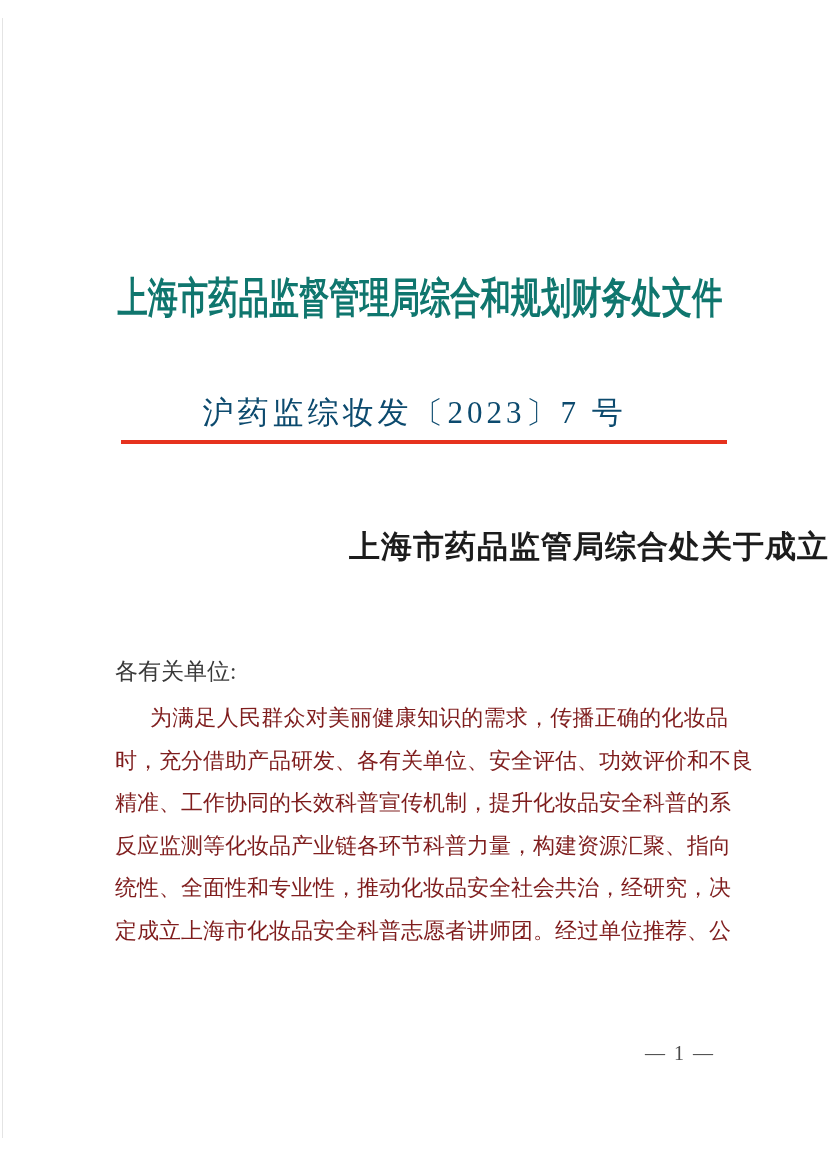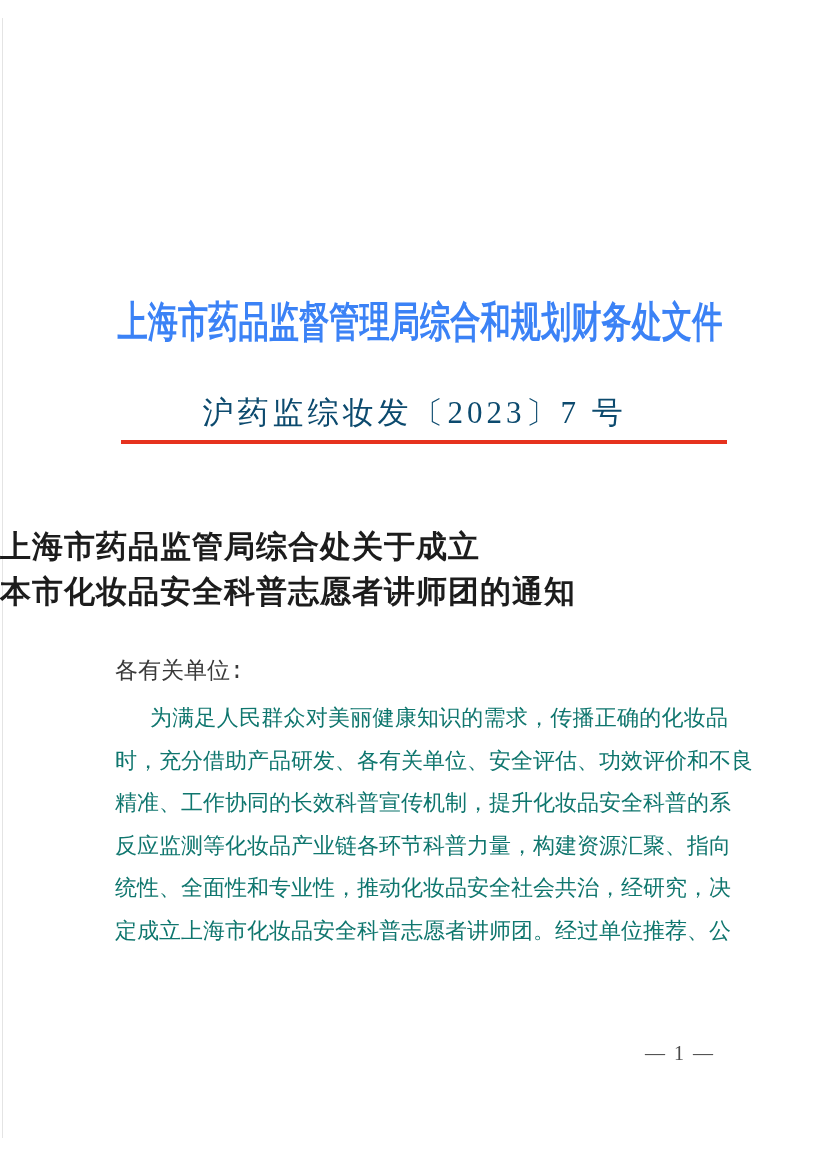--- a/index.html
+++ b/index.html
@@ -18,26 +18,25 @@
     position: absolute;
     left: 2px; top: 18px;
     width: 1px; height: 1120px;
     background: #e4e4e4;
   }
   .red-header {
     position: absolute;
     top: 272px; left: 0;
     width: 100%;
     text-align: center;
-    color: #3b82f6;
+    color: #0f766e;
     font-weight: bold;
     font-size: 42px;
     line-height: 52px;
     white-space: nowrap;
-    margin-top: 24px;
   }
   .red-header .stretch {
     display: inline-block;
     transform: scaleX(0.72);
     transform-origin: center;
   }
   .doc-number {
     position: absolute;
     top: 398px; left: 0;
     width: 100%;
@@ -50,40 +49,39 @@
   .red-rule {
     position: absolute;
     top: 440px; left: 121px;
     width: 606px; height: 4px;
     background: #e6321e;
   }
   .doc-title {
     position: absolute;
     top: 524px; left: 0;
     width: 100%;
-    text-align: left;
+    text-align: right;
     color: #1c1c1c;
     font-weight: bold;
     font-size: 31px;
     line-height: 45px;
     letter-spacing: 1px;
   }
   .salutation {
     position: absolute;
     top: 657px; left: 115px;
     color: #3a3a3a;
     font-size: 23px;
     line-height: 30px;
-    font-family: Liberation Mono, monospace;
   }
   .body-block {
     position: absolute;
     top: 697px; left: 115px;
     width: 613px;
-    color: #0f766e;
+    color: #7f1d1d;
     font-size: 22px;
   }
   .body-line {
     height: 42.5px;
     line-height: 42.5px;
     text-align: justify;
     text-align-last: justify;
     white-space: nowrap;
   }
   .body-line.indent { text-indent: 35px; }
@@ -108,21 +106,20 @@
   <div class="red-header">
     <span class="stretch">上海市药品监督管理局综合和规划财务处文件</span>
   </div>
 
   <div class="doc-number">沪药监综妆发〔2023〕7 号</div>
 
   <div class="red-rule"></div>
 
   <div class="doc-title">
     <div>上海市药品监管局综合处关于成立</div>
-    <div>本市化妆品安全科普志愿者讲师团的通知</div>
   </div>
 
   <div class="salutation">各有关单位:</div>
 
   <div class="body-block">
     <div class="body-line indent">为满足人民群众对美丽健康知识的需求，传播正确的化妆品</div>
     <div class="body-line">时，充分借助产品研发、各有关单位、安全评估、功效评价和不良</div>
     <div class="body-line">精准、工作协同的长效科普宣传机制，提升化妆品安全科普的系</div>
     <div class="body-line">反应监测等化妆品产业链各环节科普力量，构建资源汇聚、指向</div>
     <div class="body-line">统性、全面性和专业性，推动化妆品安全社会共治，经研究，决</div>

